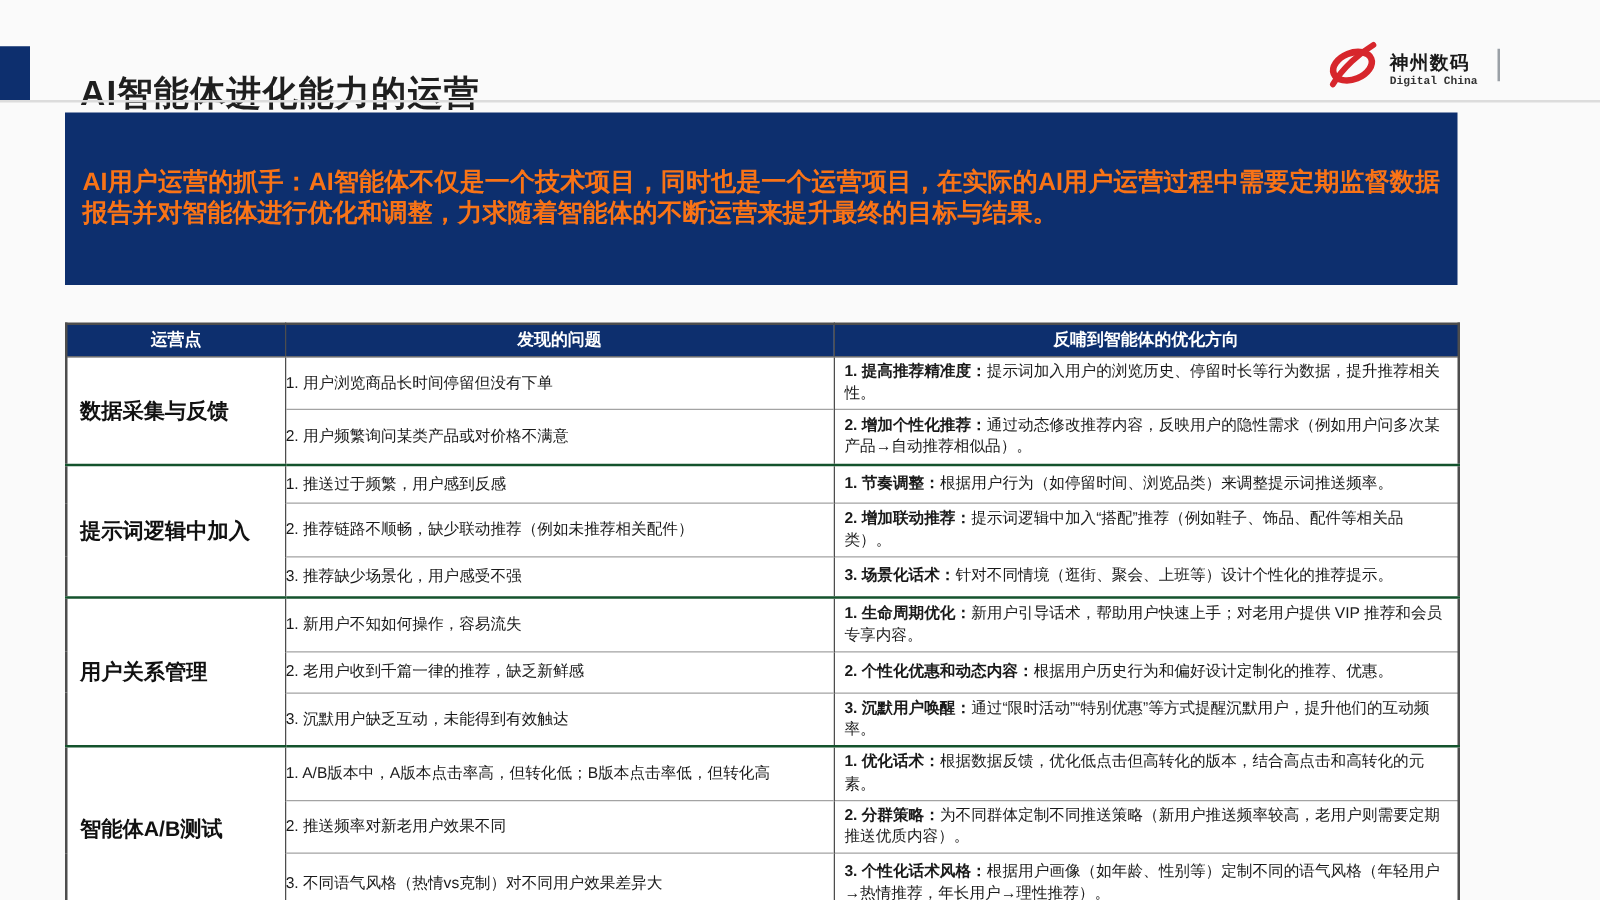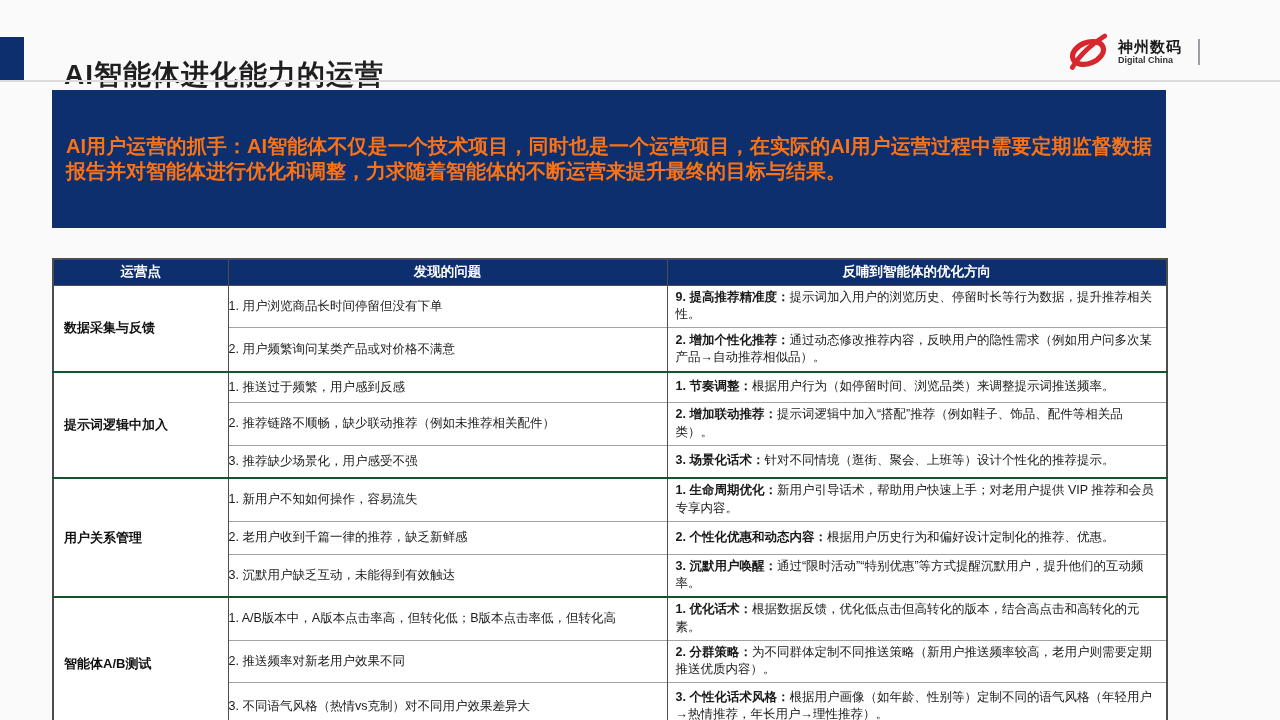--- a/index.html
+++ b/index.html
@@ -13,21 +13,21 @@
 
   
   .accent-square { position: absolute; left: 0; top: 37px; width: 24px; height: 43px; background: #0d2f6e; }
   .page-title {
     position: absolute; left: 64px; top: 36px; height: 44px; line-height: 44px;
     font-size: 28px; font-weight: bold; letter-spacing: 1px; color: #1f1f1f; margin-top: 17px;
   }
   .title-divider { position: absolute; left: 0; top: 80px; width: 1280px; height: 2px; background: #dcdcdc; }
 
   .logos { position: absolute; top: 33px; right: 66px; display: flex; align-items: center; }
-  .dc-logo { display: flex; align-items: center; }
+  .dc-logo { display: flex; align-items: flex-end; font-family: Liberation Mono, monospace; }
   .dc-swirl { width: 48px; height: 38px; }
   .dc-text { display: flex; flex-direction: column; margin-left: 6px; }
   .dc-cn { font-size: 15px; font-weight: bold; color: #1a1a1a; letter-spacing: 1px; line-height: 16px; }
   .dc-en { font-size: 9px; font-weight: bold; color: #333; line-height: 11px; }
   .logo-divider { width: 2px; height: 26px; background: #9aa0a6; margin: 0 14px 0 16px; }
   .ifenxi { position: relative; font-size: 40px; font-weight: bold; color: #1b2e6b; letter-spacing: -1.5px; line-height: 40px; padding-right: 6px; }
   .ifenxi .tail { position: relative; }
   .ifenxi-arrow { position: absolute; top: -16px; left: -4px; width: 26px; height: 20px; }
 
   
@@ -47,21 +47,21 @@
   }
   table.ops th, table.ops td { border-left: 1px solid #4d4d4d; vertical-align: middle; }
   table.ops th:first-child, table.ops td.cat { border-left: none; }
   thead th {
     height: 26px; background: #0d2f6e; color: #ffffff;
     font-size: 13.5px; font-weight: bold; text-align: center;
     border-bottom: 1px solid #4d4d4d;
   }
   tbody + tbody tr:first-child td { border-top: 2px solid #14532d; }
   tbody tr + tr td { border-top: 1px solid #a3a3a3; }
-  td.cat { font-size: 13px; font-weight: bold; padding: 2px 6px 2px 10px; color: #111; }
+  td.cat { font-size: 17px; font-weight: bold; padding: 2px 6px 2px 10px; color: #111; }
   td.prob { font-size: 12.5px; padding: 3px 8px 3px 0; line-height: 1.4; color: #1a1a1a; }
   td.sol  { font-size: 12.5px; padding: 3px 10px 3px 8px; line-height: 1.42; color: #1a1a1a; }
   td.sol b { font-weight: bold; }
 </style>
 </head>
 <body>
 
 <div class="slide">
 
   <div class="accent-square"></div>
@@ -100,21 +100,21 @@
         <th>运营点</th>
         <th>发现的问题</th>
         <th>反哺到智能体的优化方向</th>
       </tr>
     </thead>
 
     <tbody>
       <tr style="height:36px">
         <td class="cat" rowspan="2">数据采集与反馈</td>
         <td class="prob">1. 用户浏览商品长时间停留但没有下单</td>
-        <td class="sol"><b>9. 提高推荐精准度：</b><span>提示词加入用户的浏览历史、停留时长等行为数据，提升推荐相关性。</span></td>
+        <td class="sol"><b>1. 提高推荐精准度：</b><span>提示词加入用户的浏览历史、停留时长等行为数据，提升推荐相关性。</span></td>
       </tr>
       <tr style="height:44px">
         <td class="prob">2. 用户频繁询问某类产品或对价格不满意</td>
         <td class="sol"><b>2. 增加个性化推荐：</b><span>通过动态修改推荐内容，反映用户的隐性需求（例如用户问多次某产品→自动推荐相似品）。</span></td>
       </tr>
     </tbody>
 
     <tbody>
       <tr style="height:31px">
         <td class="cat" rowspan="3">提示词逻辑中加入</td>

